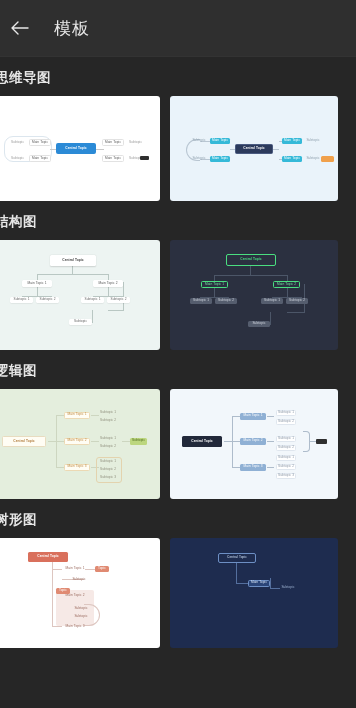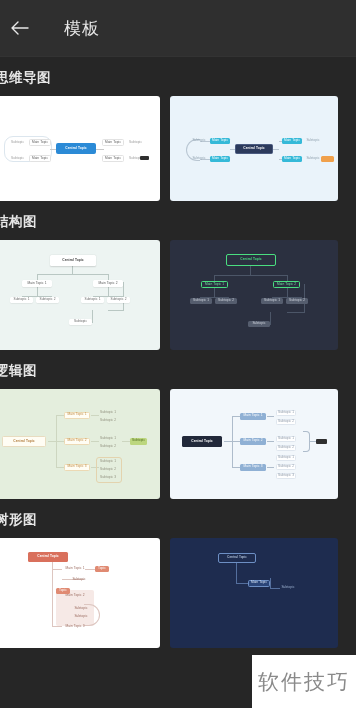--- a/index.html
+++ b/index.html
@@ -18,21 +18,21 @@
     border-bottom: 1px solid #333;
     display: flex; align-items: center;
   }
   .back-btn {
     width: 34px; height: 34px; margin-left: 2px;
     display: flex; align-items: center; justify-content: center;
     cursor: pointer;
   }
   .back-btn svg { display: block; }
   .appbar-title {
-    margin-left: 28px;
+    margin-left: 18px;
     color: #e8e8e8; font-size: 17px; font-weight: 500; letter-spacing: 1px;
   }
 
   
   .content {
     position: absolute; top: 57px; left: 0; width: 356px; height: 651px;
     overflow: hidden;
   }
   .section-title {
     color: #e6e6e6; font-size: 13.5px; font-weight: 700; letter-spacing: .5px;
@@ -384,17 +384,14 @@
         <div class="lnn" style="left:100px;top:50px;width:10px;height:.6px;"></div>
 
         <div class="nd cent">Central Topic</div>
         <div class="nd mt" style="left:78px;top:41.5px;">Main Topic</div>
         <div class="nd st" style="left:110px;top:47px;">Subtopic</div>
       </div>
     </div>
 
   </div>
 
-  <div class="watermark">
-    <span>软件技巧</span>
-  </div>
 
 </div>
 
 </body></html>

